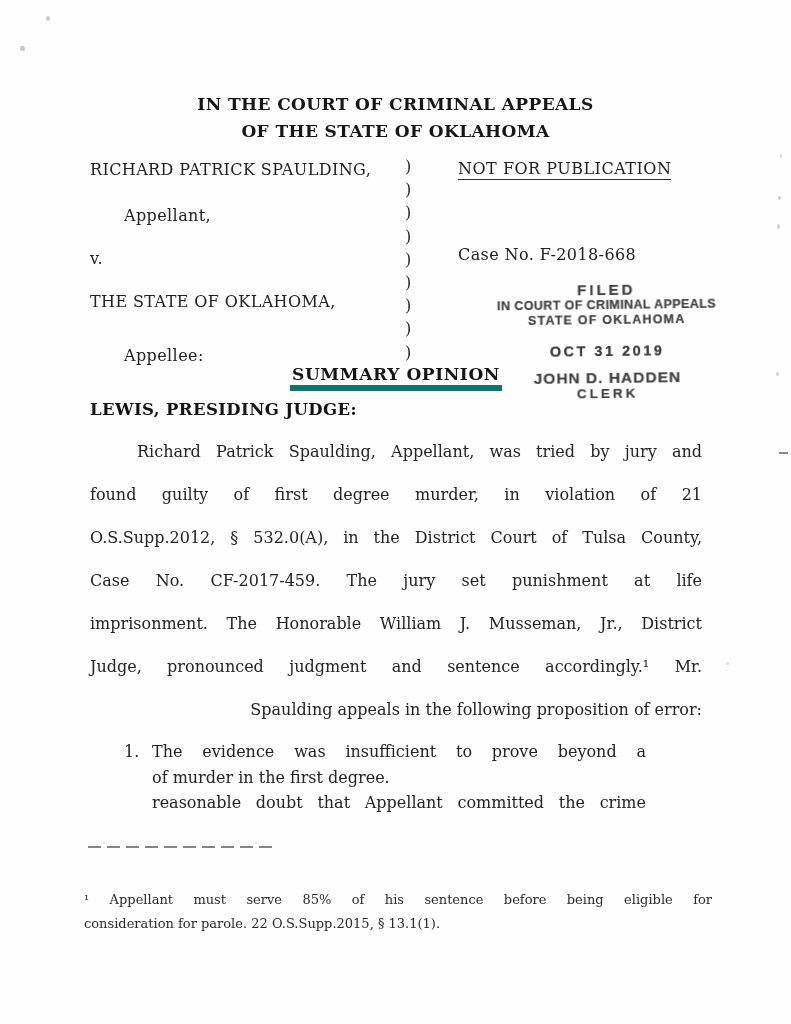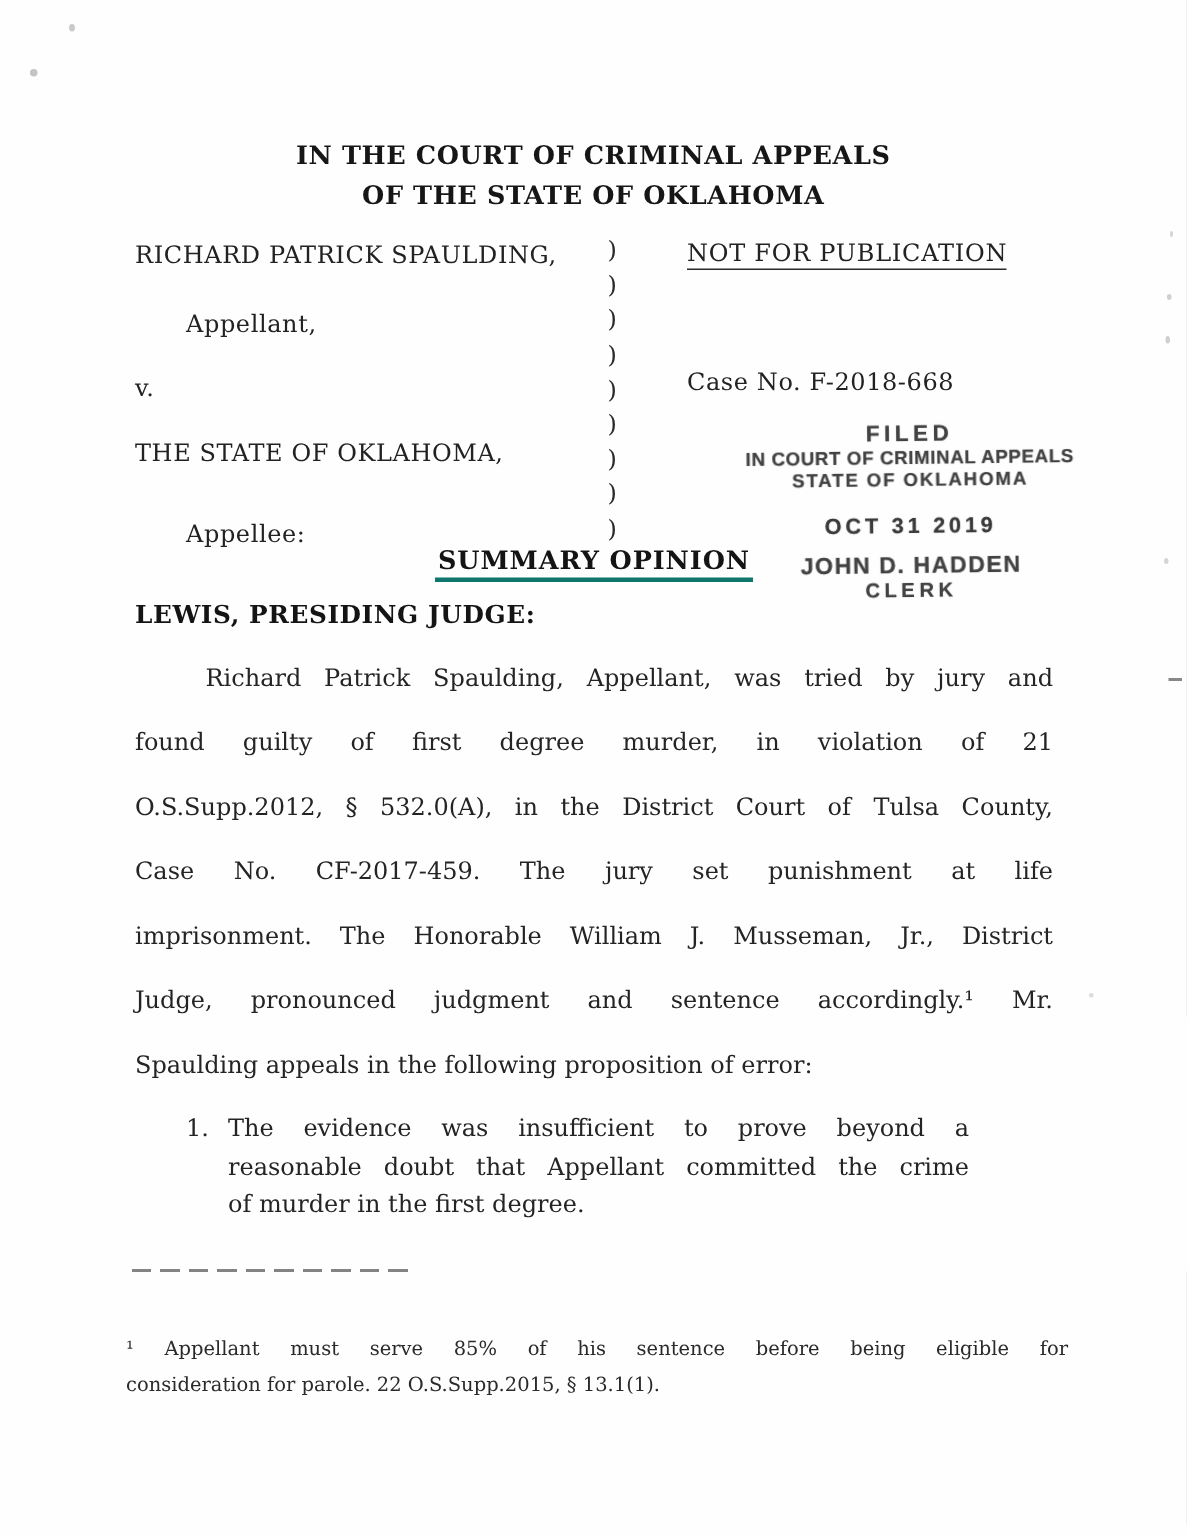--- a/index.html
+++ b/index.html
@@ -62,30 +62,30 @@
   .stamp-date{margin-top:15px;font-size:14.5px;font-weight:bold;letter-spacing:2.5px;line-height:17px;color:#3a3a3a;}
   .stamp-name{margin-top:9px;font-size:15.5px;font-weight:bold;letter-spacing:1px;line-height:17px;}
   .stamp-title{font-size:13.5px;font-weight:bold;letter-spacing:3px;line-height:16px;}
 
   
   .opinion-heading{
     left:90px;top:364px;width:612px;text-align:center;
   }
   .opinion-heading span{
     font-size:17px;font-weight:bold;letter-spacing:0.6px;color:#141414;
-    border-bottom:3px solid #0f766e;padding:0 2px 1px 2px;
+    border-bottom:6px solid #0f766e;padding:0 2px 1px 2px;
   }
   .judge-heading{
     left:90px;top:400px;
     font-size:16.5px;font-weight:bold;letter-spacing:0.4px;color:#141414;
   }
 
   
   .body-par{left:90px;top:430px;width:612px;font-size:16px;color:#242424;}
-  .body-par .ln{height:43px;line-height:43px;}
+  .body-par .ln{height:43px;line-height:43px;text-align:right;}
   .jl{text-align:justify;text-align-last:justify;}
   .indent{text-indent:47px;}
 
   
   .prop{left:124px;top:739px;display:flex;font-size:16px;color:#242424;}
   .prop-num{width:28px;line-height:25.5px;}
   .prop-lines{width:494px;}
   .prop-lines .ln{line-height:25.5px;}
 
   
@@ -170,22 +170,22 @@
     <div class="ln jl">Case No. CF-2017-459. The jury set punishment at life</div>
     <div class="ln jl">imprisonment. The Honorable William J. Musseman, Jr., District</div>
     <div class="ln jl">Judge, pronounced judgment and sentence accordingly.¹ Mr.</div>
     <div class="ln">Spaulding appeals in the following proposition of error:</div>
   </div>
 
   <div class="abs prop">
     <span class="prop-num">1.</span>
     <div class="prop-lines">
       <div class="ln jl">The evidence was insufficient to prove beyond a</div>
+      <div class="ln">of murder in the first degree.</div>
       <div class="ln jl">reasonable doubt that Appellant committed the crime</div>
-      <div class="ln">of murder in the first degree.</div>
     </div>
   </div>
 
   <div class="abs fn-rule"></div>
   <div class="abs footnote">
     <div class="ln jl">¹ Appellant must serve 85% of his sentence before being eligible for</div>
     <div class="ln">consideration for parole. 22 O.S.Supp.2015, § 13.1(1).</div>
   </div>
 
 </div>

